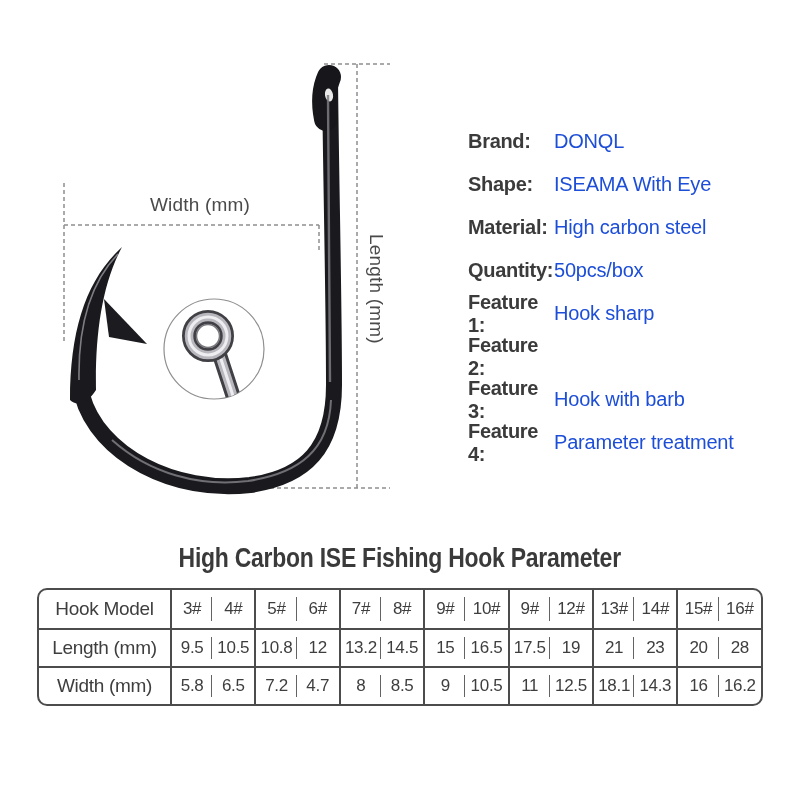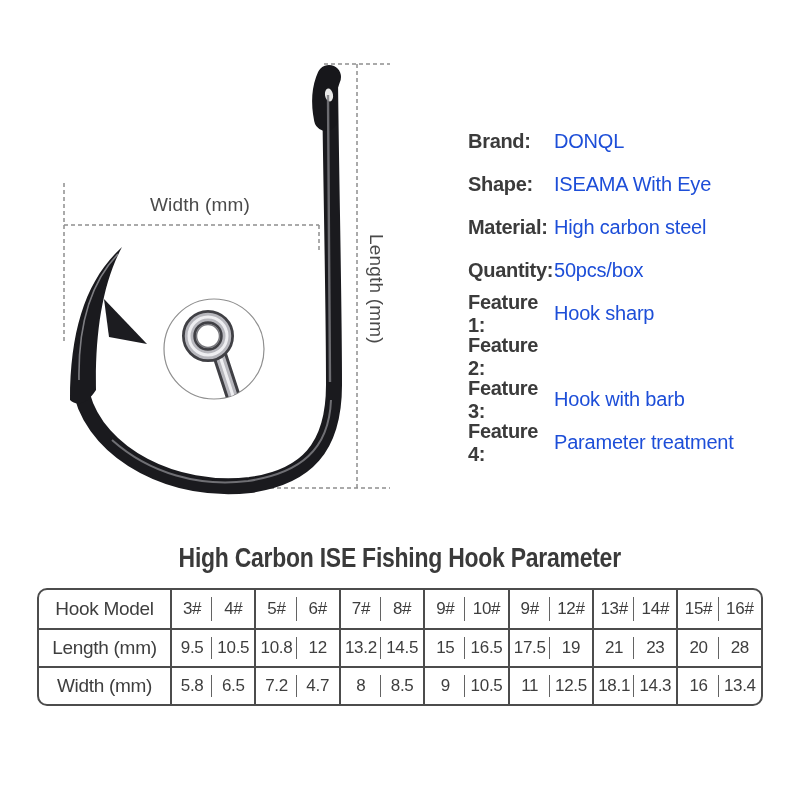--- a/index.html
+++ b/index.html
@@ -194,17 +194,17 @@
     <td class="c-pi">4.7</td>
     <td class="c-gs">8</td>
     <td class="c-pi">8.5</td>
     <td class="c-gs">9</td>
     <td class="c-pi">10.5</td>
     <td class="c-gs">11</td>
     <td class="c-pi">12.5</td>
     <td class="c-gs">18.1</td>
     <td class="c-pi">14.3</td>
     <td class="c-gs">16</td>
-    <td class="c-pi">13.4</td>
+    <td class="c-pi">16.2</td>
   </tr>
 </tbody>
     </table>
 </div>
 
 </body></html>

